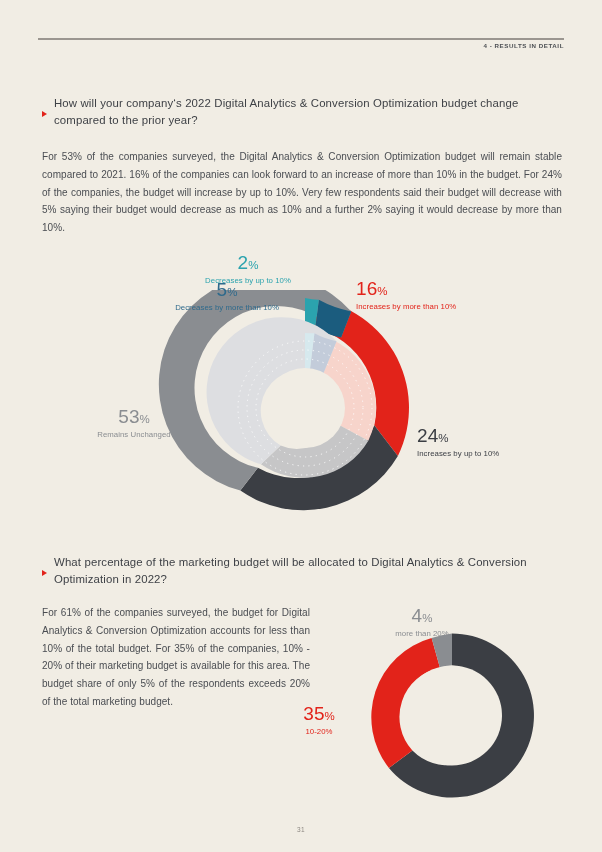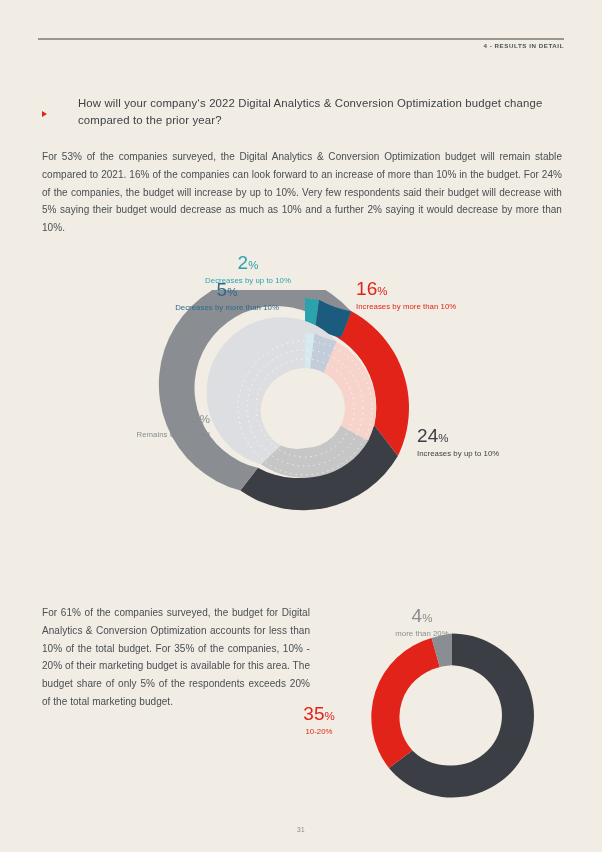--- a/index.html
+++ b/index.html
@@ -39,21 +39,20 @@
     color: #4d5054;
     text-align: right;
     white-space: nowrap;
   }
 
   
   .question {
     position: absolute;
     display: flex;
     align-items: center;
-    gap: 24px;
   }
   .q-bullet {
     width: 0;
     height: 0;
     border-left: 5px solid #e2231a;
     border-top: 3.4px solid transparent;
     border-bottom: 3.4px solid transparent;
     margin-top: 5px;
     margin-right: 7px;
     flex: 0 0 auto;
@@ -102,21 +101,21 @@
   .callout .pct {
     font-size: 11.5px;
     display: inline;
   }
   .callout .sub {
     font-size: 7.8px;
     display: block;
     margin-top: 2px;
     letter-spacing: 0.005em;
   }
-  .callout.align-right { text-align: right; }
+  .callout.align-right { text-align: center; }
   .callout.align-left  { text-align: left;  }
   .callout.align-center{ text-align: center;}
 
   #c1-2pct   { left: 168px; top: 252px; width: 160px; }
   #c1-5pct   { left: 126px; top: 279px; width: 202px; }
   #c1-16pct  { left: 356px; top: 278px; width: 200px; }
   #c1-24pct  { left: 417px; top: 425px; width: 170px; }
   #c1-53pct  { left: 58px;  top: 406px; width: 152px; }
   #c2-4pct   { left: 362px; top: 605px; width: 120px; }
   #c2-35pct  { left: 280px; top: 703px; width: 78px;  }
@@ -194,20 +193,24 @@
   <div class="callout align-left" id="c1-24pct" style="color:#3b3e44">
     <span class="big">24</span><span class="pct">%</span>
     <span class="sub">Increases by up to 10%</span>
   </div>
 
   <div class="callout align-right" id="c1-53pct" style="color:#8a8d91">
     <span class="big">53</span><span class="pct">%</span>
     <span class="sub">Remains Unchanged</span>
   </div>
 
+  <div class="question" id="q2-heading">
+    <span class="q-bullet"></span>
+    <span class="q-text">What percentage of the marketing budget will be allocated to Digital Analytics &amp; Conversion Optimization in 2022?</span>
+  </div>
 
   <div class="para" id="q2-para">For 61% of the companies surveyed, the budget for Digital Analytics &amp; Conversion Optimization accounts for less than 10% of the total budget. For 35% of the companies, 10% - 20% of their marketing budget is available for this area. The budget share of only 5% of the respondents exceeds 20% of the total marketing budget.</div>
 
   <div class="chart" id="chart2">
     <svg viewBox="0 0 200 175" xmlns="http://www.w3.org/2000/svg">
 
       <path d="M 100 5.5 A 82 82 0 1 1 36.93 139.95 L 60.41 122.55 A 50 50 0 1 0 100 37.5 Z" fill="#3b3e44"></path>
 
       <path d="M 36.93 139.95 A 82 82 0 0 1 79.62 10.08 L 87.94 39.86 A 50 50 0 0 0 60.41 122.55 Z" fill="#e2231a"></path>
 

